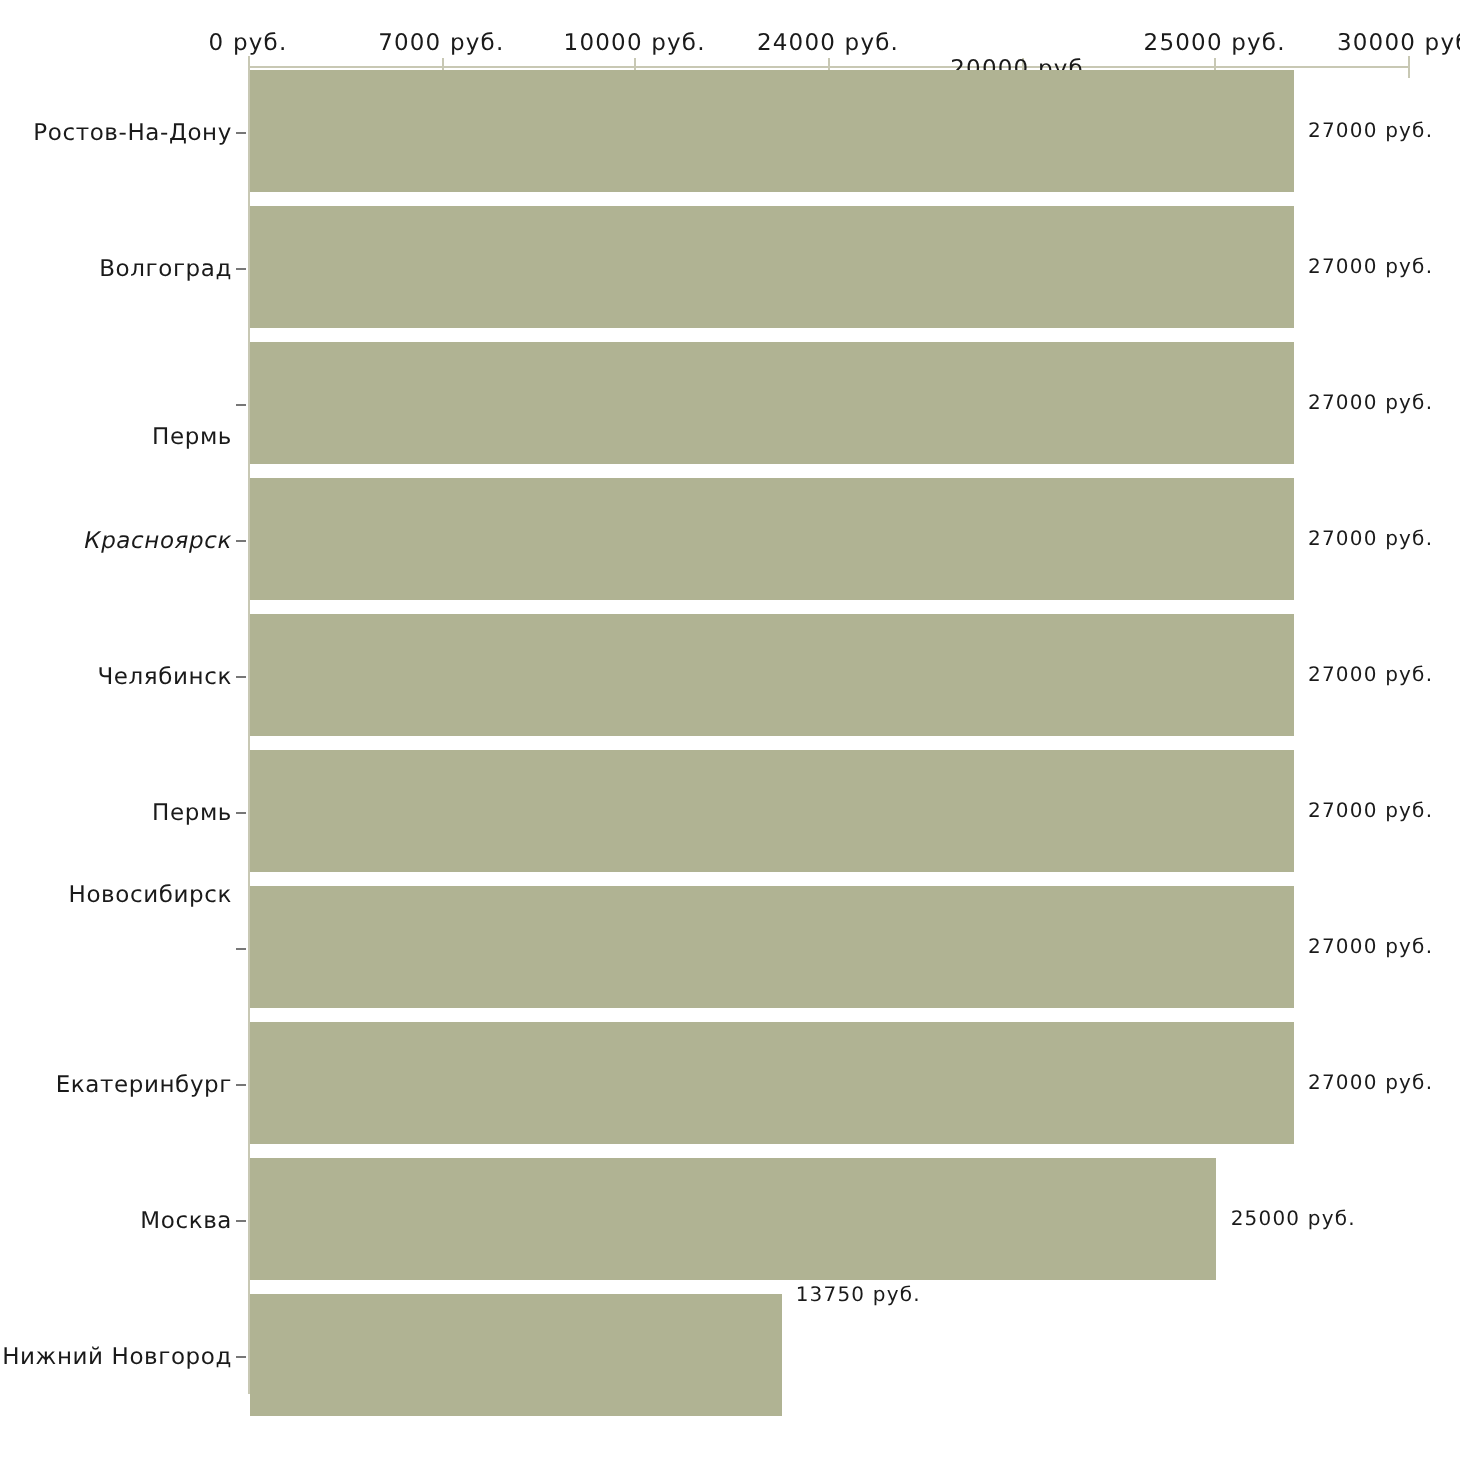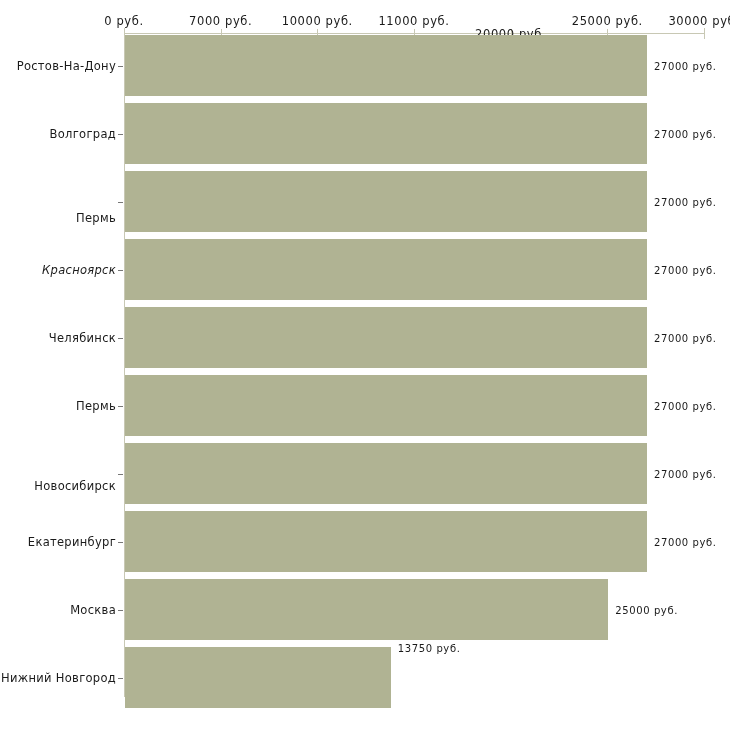--- a/index.html
+++ b/index.html
@@ -99,36 +99,36 @@
       <div class="x-tick" style="left: 317.333px; top: 29px;"></div>
       <div class="x-tick" style="left: 414px; top: 29px;"></div>
       <div class="x-tick" style="left: 510.667px; top: 29px;"></div>
       <div class="x-tick" style="left: 607.333px; top: 29px;"></div>
       <div class="x-tick-end" style="left: 704px; top: 28px;"></div>
     </div>
   <div id="x-labels">
       <div class="x-label" style="left: 124px; top: 14px;">0 руб.</div>
       <div class="x-label" style="left: 220.667px; top: 14px;">7000 руб.</div>
       <div class="x-label" style="left: 317.333px; top: 14px;">10000 руб.</div>
-      <div class="x-label" style="left: 414px; top: 14px;">11000 руб.</div>
+      <div class="x-label" style="left: 414px; top: 14px;">24000 руб.</div>
       <div class="x-label" style="left: 510.667px; top: 14px; margin-top: 13px;">20000 руб.</div>
       <div class="x-label" style="left: 607.333px; top: 14px;">25000 руб.</div>
       <div class="x-label" style="left: 704px; top: 14px;">30000 руб.</div>
     </div>
 
   <div id="y-axis"></div>
 
   <div id="y-label-col">
       <div class="y-label" style="top: 65.5px;">Ростов-На-Дону</div>
       <div class="y-label" style="top: 133.5px;">Волгоград</div>
       <div class="y-label" style="top: 201.5px; margin-top: 16px;">Пермь</div>
       <div class="y-label" style="top: 269.5px; font-style: italic;">Красноярск</div>
       <div class="y-label" style="top: 337.5px;">Челябинск</div>
       <div class="y-label" style="top: 405.5px;">Пермь</div>
-      <div class="y-label" style="top: 486px; margin-left: 18px;">Новосибирск</div>
+      <div class="y-label" style="top: 447px; margin-left: 18px;">Новосибирск</div>
       <div class="y-label" style="top: 541.5px;">Екатеринбург</div>
       <div class="y-label" style="top: 609.5px;">Москва</div>
       <div class="y-label" style="top: 677.5px;">Нижний Новгород</div>
     </div>
   <div id="y-ticks">
       <div class="y-tick" style="top: 65.5px;"></div>
       <div class="y-tick" style="top: 133.5px;"></div>
       <div class="y-tick" style="top: 201.5px;"></div>
       <div class="y-tick" style="top: 269.5px;"></div>
       <div class="y-tick" style="top: 337.5px;"></div>

